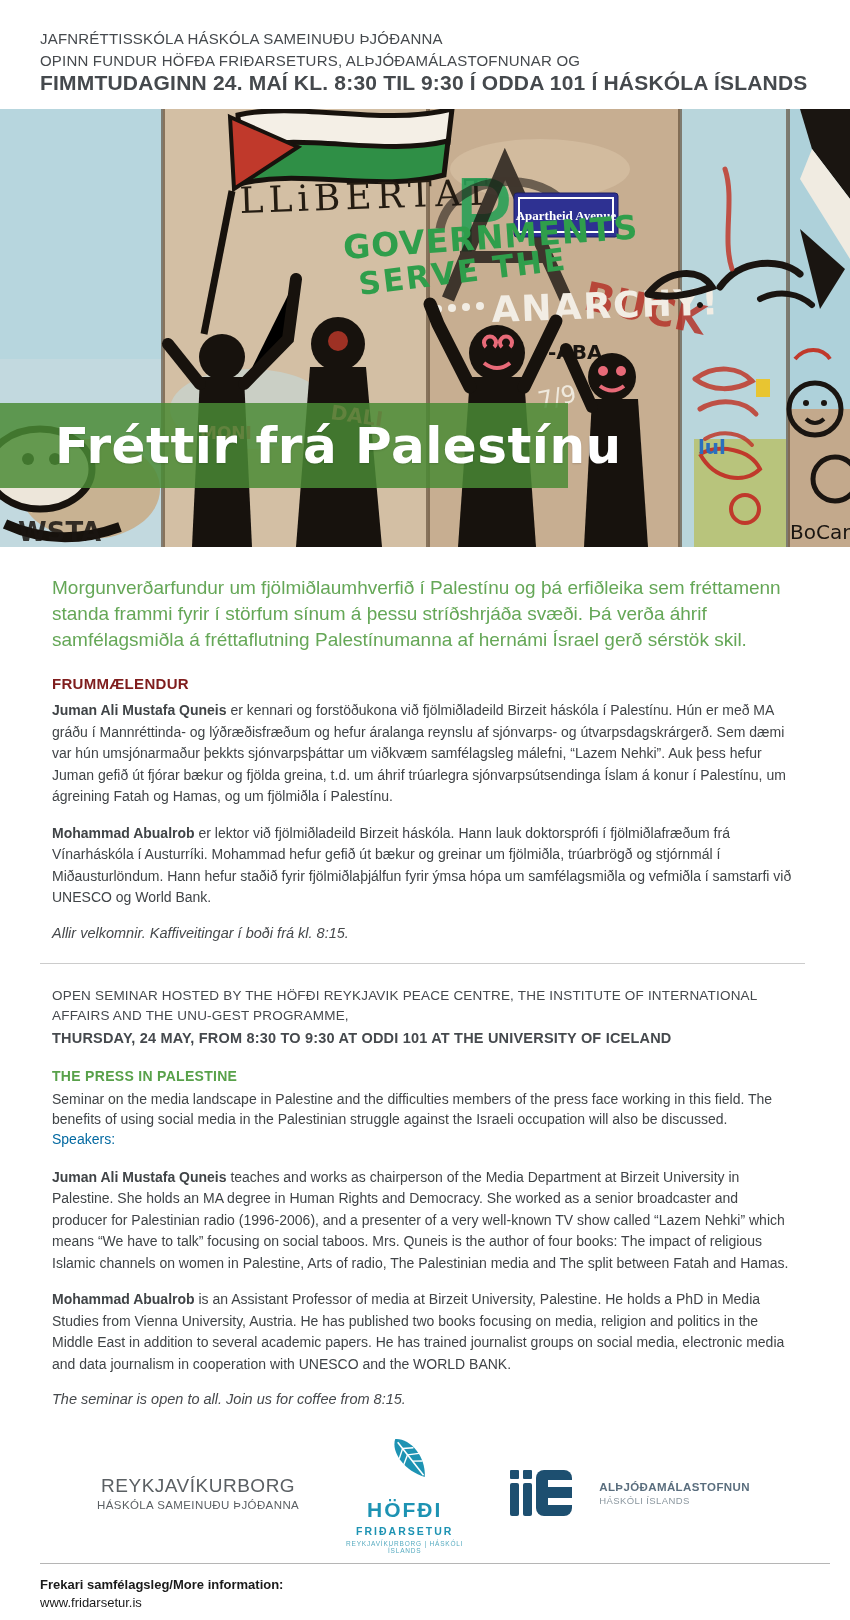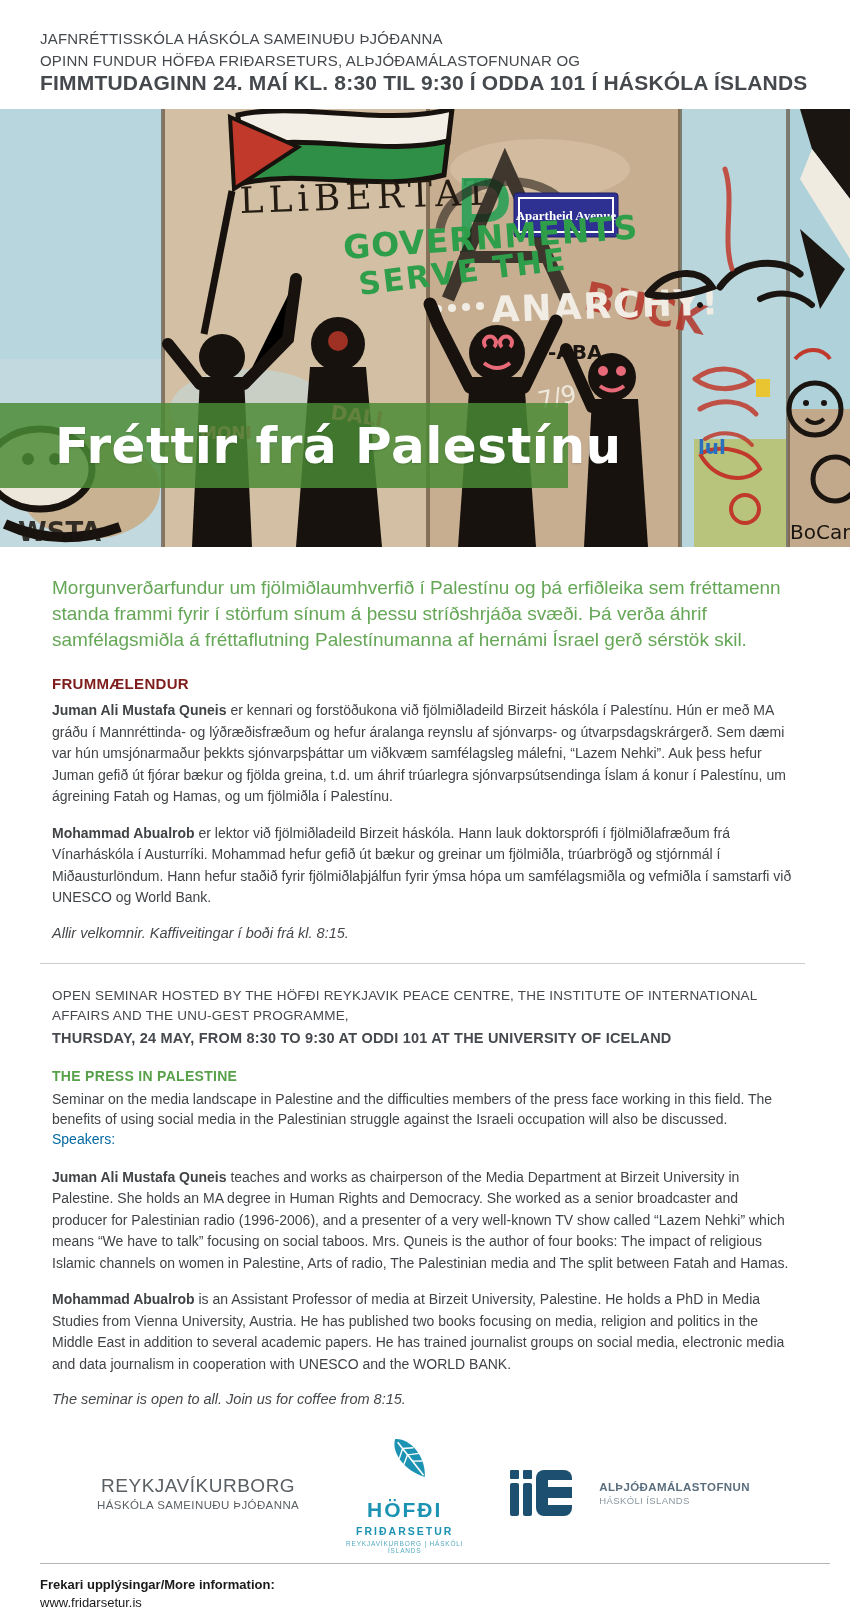--- a/index.html
+++ b/index.html
@@ -259,18 +259,18 @@
         <div class="iia-text">
           <div class="l1">ALÞJÓÐAMÁLASTOFNUN</div>
           <div class="l2">HÁSKÓLI ÍSLANDS</div>
         </div>
       </div>
     </div>
   </div>
 
   <div class="footer-rule"></div>
   <div class="footer">
-    <div class="f-head">Frekari upplýsingar/More information:</div>
+    <div class="f-head">Frekari samfélagsleg/More information:</div>
     <div class="f-link">www.fridarsetur.is</div>
 
   </div>
 
 </div>
 
 </body></html>

